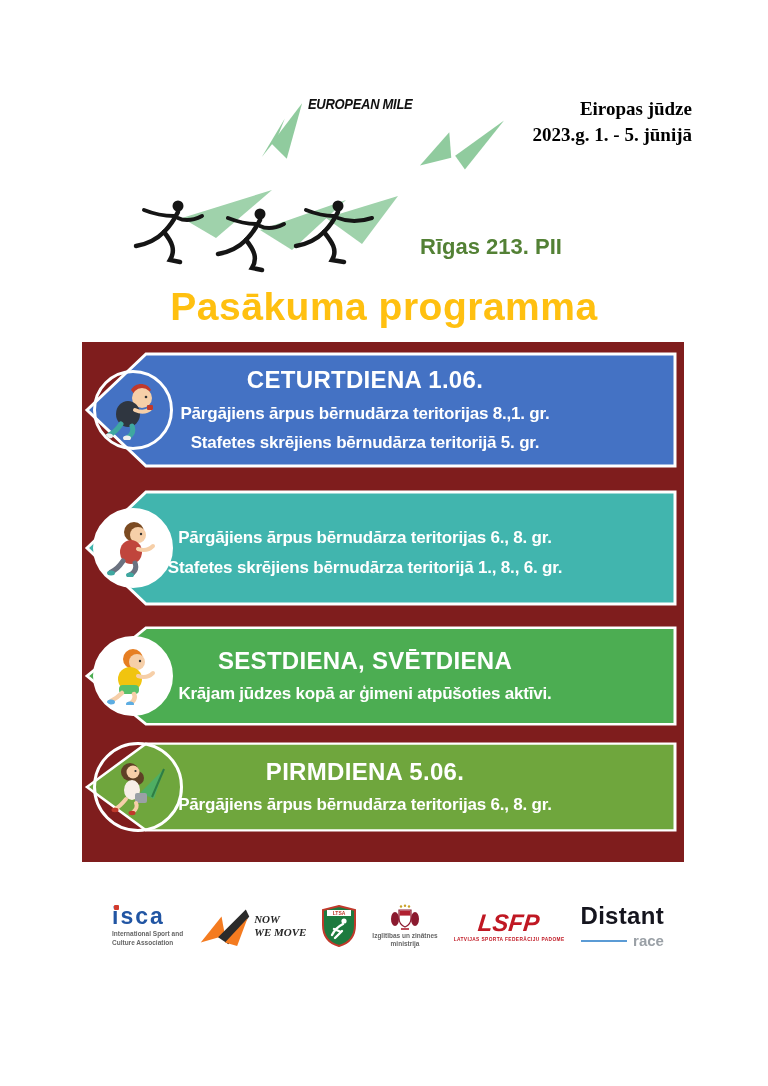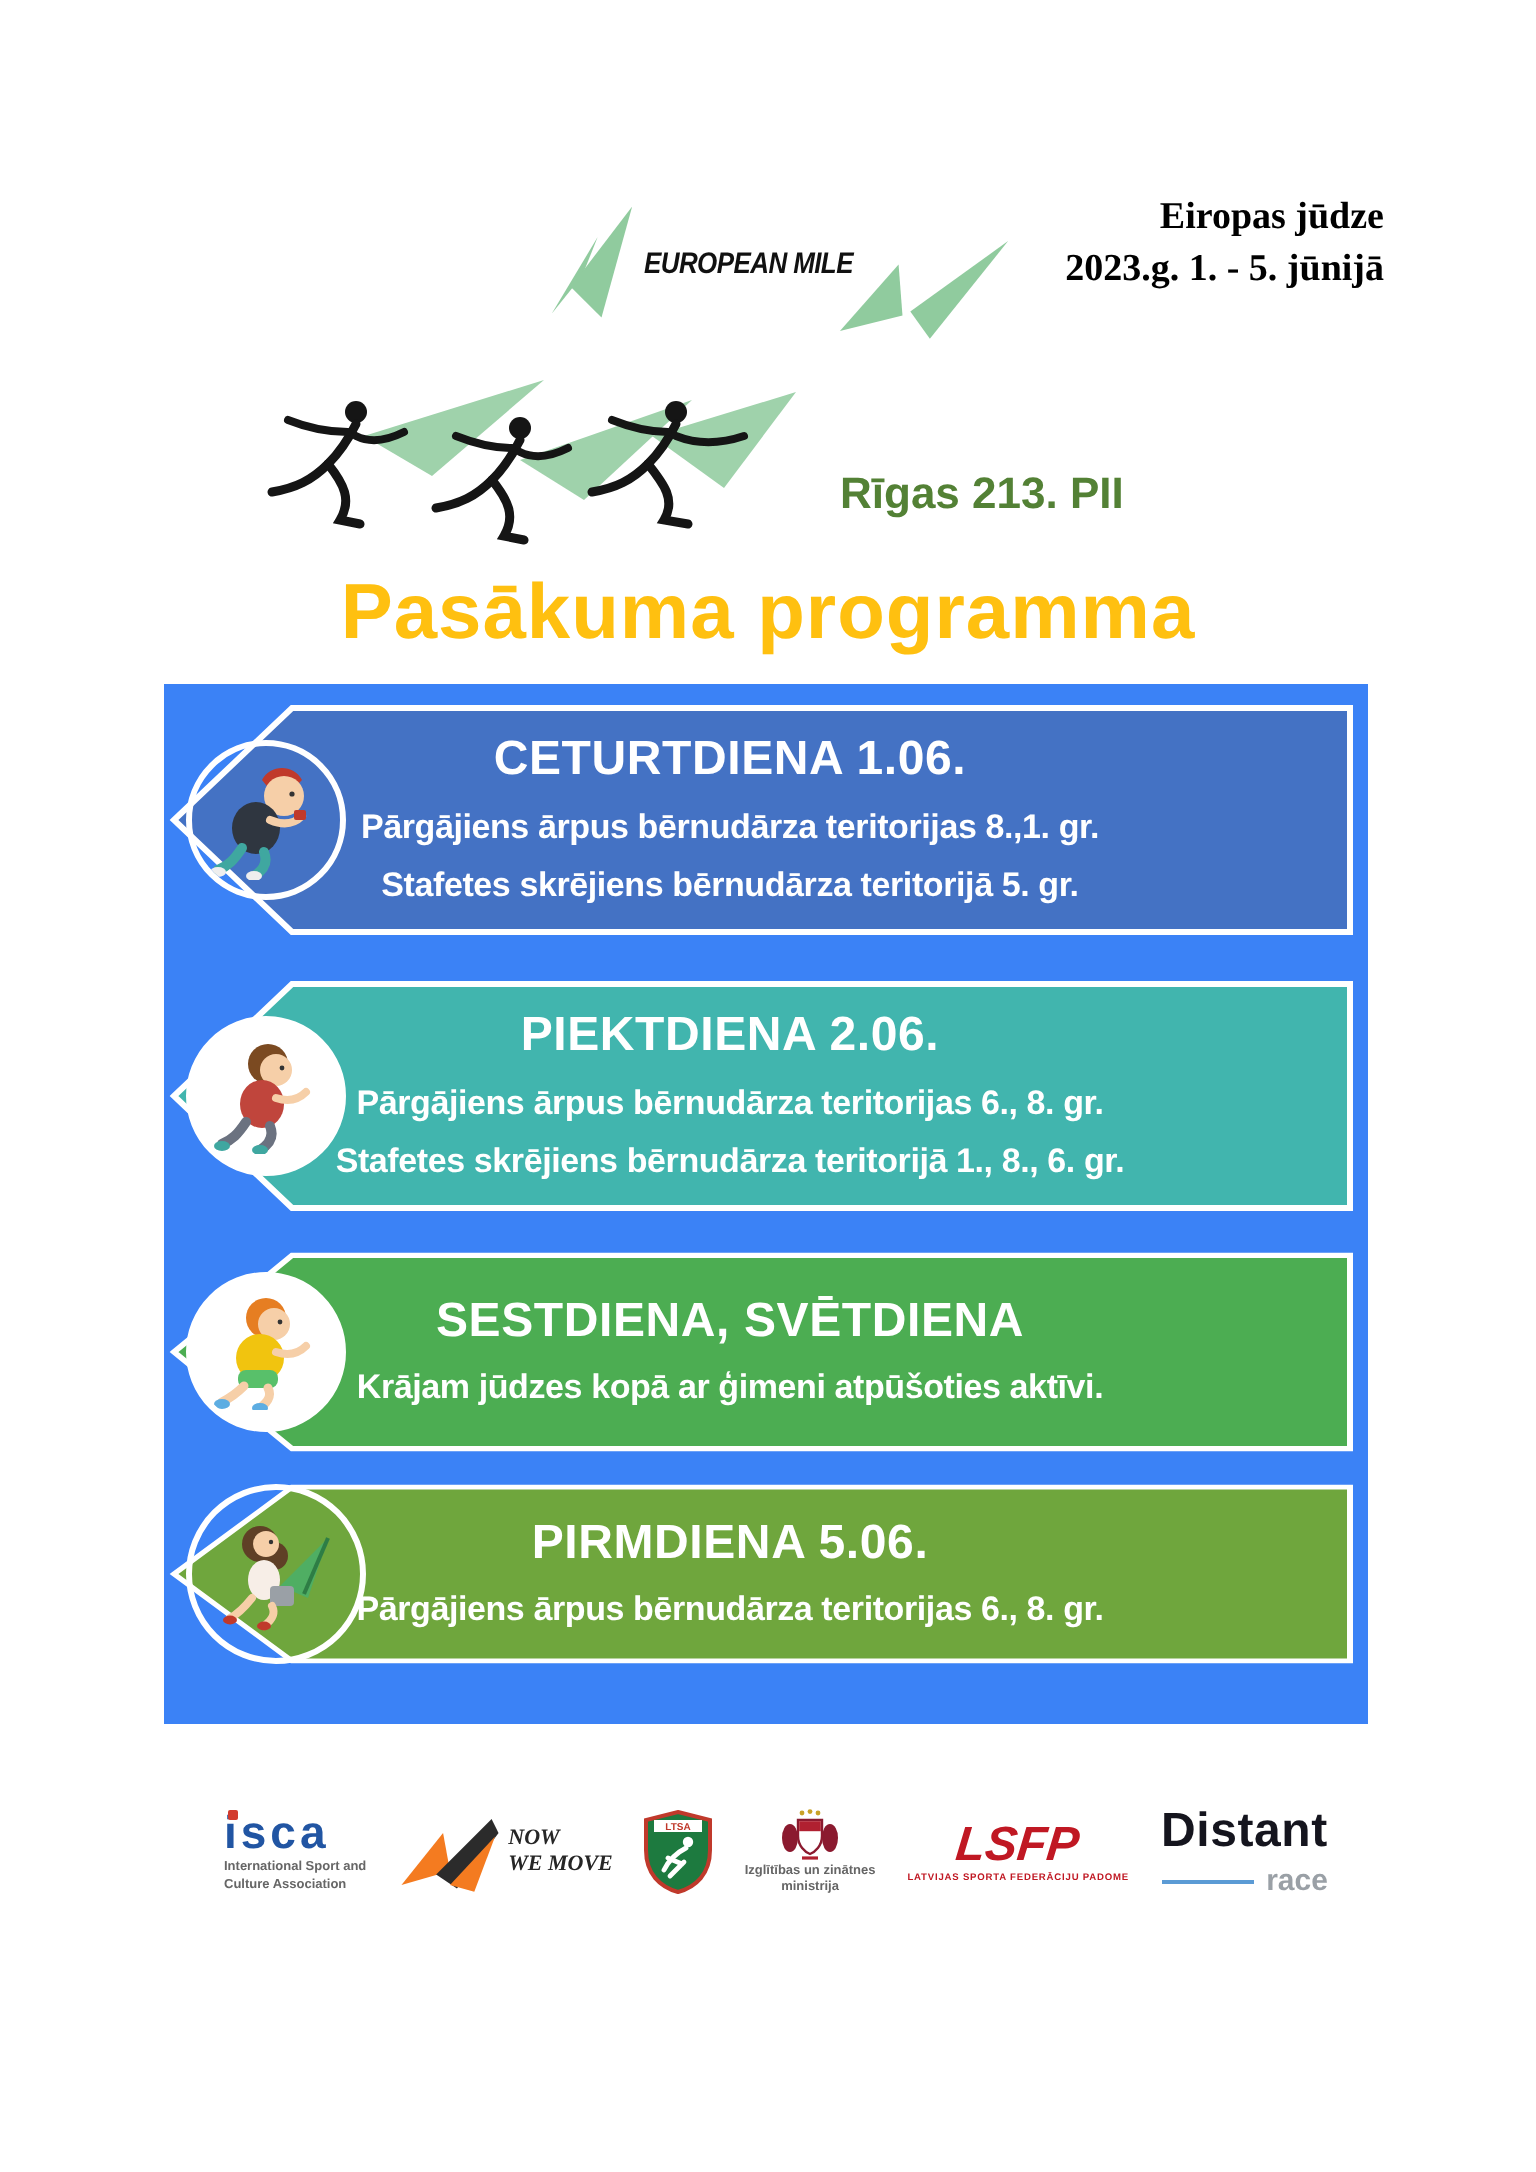--- a/index.html
+++ b/index.html
@@ -1,20 +1,20 @@
 <!DOCTYPE html>
 <html><head>
 <meta charset="utf-8">
 <style>
   html,body{margin:0;padding:0;}
   body{background:#888;font-family:"Liberation Sans",sans-serif;}
   .page{position:relative;width:768px;height:1086px;background:#ffffff;margin:0 auto;overflow:hidden;}
 
   
-  .logo-em{position:absolute;left:272px;top:100px;display:flex;align-items:center;}
+  .logo-em{position:absolute;left:258px;top:100px;display:flex;}
   .logo-em .em-text{font-size:13px;font-weight:900;font-style:italic;color:#111;
     letter-spacing:-.3px;white-space:nowrap;margin-left:4px;transform:scaleY(1.15);}
   .logo-arrow2{position:absolute;left:418px;top:116px;}
   .event-text{position:absolute;right:76px;top:96px;text-align:right;
     font-family:"Liberation Serif",serif;font-weight:700;font-size:19px;line-height:1.35;color:#000;}
   .runners{position:absolute;left:120px;top:184px;}
   .org{position:absolute;left:420px;top:234px;font-size:22px;font-weight:700;}
 
   
   .title-wrap{position:absolute;left:0;top:287px;width:100%;text-align:center;}
@@ -108,21 +108,21 @@
       <path d="M204,48 C212,58 218,66 212,76 L224,78" stroke-width="4.5"></path>
     </g>
   </svg>
 
   <div class="org" style="color: rgb(83, 129, 53);">Rīgas 213. PII</div>
 
   <div class="title-wrap">
     <span style="color: rgb(255, 192, 16);">Pasākuma programma</span>
   </div>
 
-  <div class="panel" style="background: #3b82f6;">
+  <div class="panel" style="background: #7f1d1d;">
 
     <div class="banner banner-1">
       <svg class="banner-shape" viewBox="0 0 594 116" preserveAspectRatio="none">
         <polygon points="3,58 62,2 591,2 591,114 62,114" fill="#4472c4" stroke="#ffffff" stroke-width="3"></polygon>
       </svg>
       <div class="circle">
         <svg width="58" height="60" viewBox="0 0 56 60">
           <path d="M26,10 C30,2 42,2 46,10 L41,15 C37,11 33,11 30,15 Z" fill="#c0392b"></path>
           <circle cx="37" cy="18" r="10" fill="#f6cfa8"></circle>
           <circle cx="41" cy="17" r="1.3" fill="#333"></circle>
@@ -153,21 +153,20 @@
           <circle cx="36" cy="15" r="1.2" fill="#333"></circle>
           <ellipse cx="26" cy="33" rx="11" ry="12" fill="#c0453c"></ellipse>
           <path d="M33,30 C39,32 44,31 48,27" stroke="#f6cfa8" stroke-width="4" fill="none" stroke-linecap="round"></path>
           <path d="M18,42 C14,48 11,51 6,53" stroke="#6b7280" stroke-width="5" fill="none" stroke-linecap="round"></path>
           <path d="M30,44 C32,49 30,53 25,56" stroke="#6b7280" stroke-width="5" fill="none" stroke-linecap="round"></path>
           <ellipse cx="6" cy="54" rx="4" ry="2.5" fill="#3fa7a0"></ellipse>
           <ellipse cx="25" cy="56" rx="4" ry="2.5" fill="#3fa7a0"></ellipse>
         </svg>
       </div>
       <div class="banner-content">
-        <div class="banner-title">PIEKTDIENA 2.06.</div>
         <div class="banner-line">Pārgājiens ārpus bērnudārza teritorijas 6., 8. gr.</div>
         <div class="banner-line">Stafetes skrējiens bērnudārza teritorijā 1., 8., 6. gr.</div>
       </div>
     </div>
 
     <div class="banner banner-3">
       <svg class="banner-shape" viewBox="0 0 594 116" preserveAspectRatio="none">
         <polygon points="3,58 62,2 591,2 591,114 62,114" fill="#4cad52" stroke="#ffffff" stroke-width="3"></polygon>
       </svg>
       <div class="circle white-fill">

